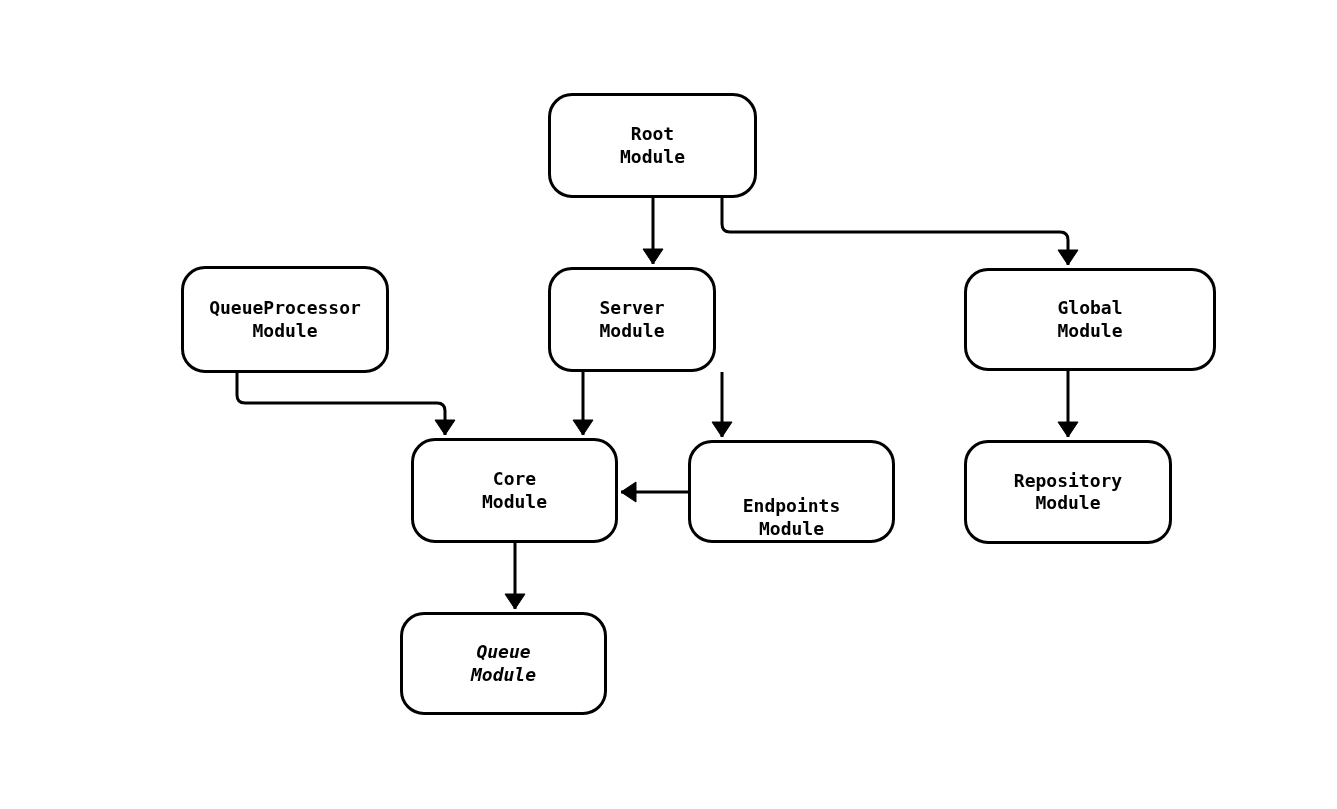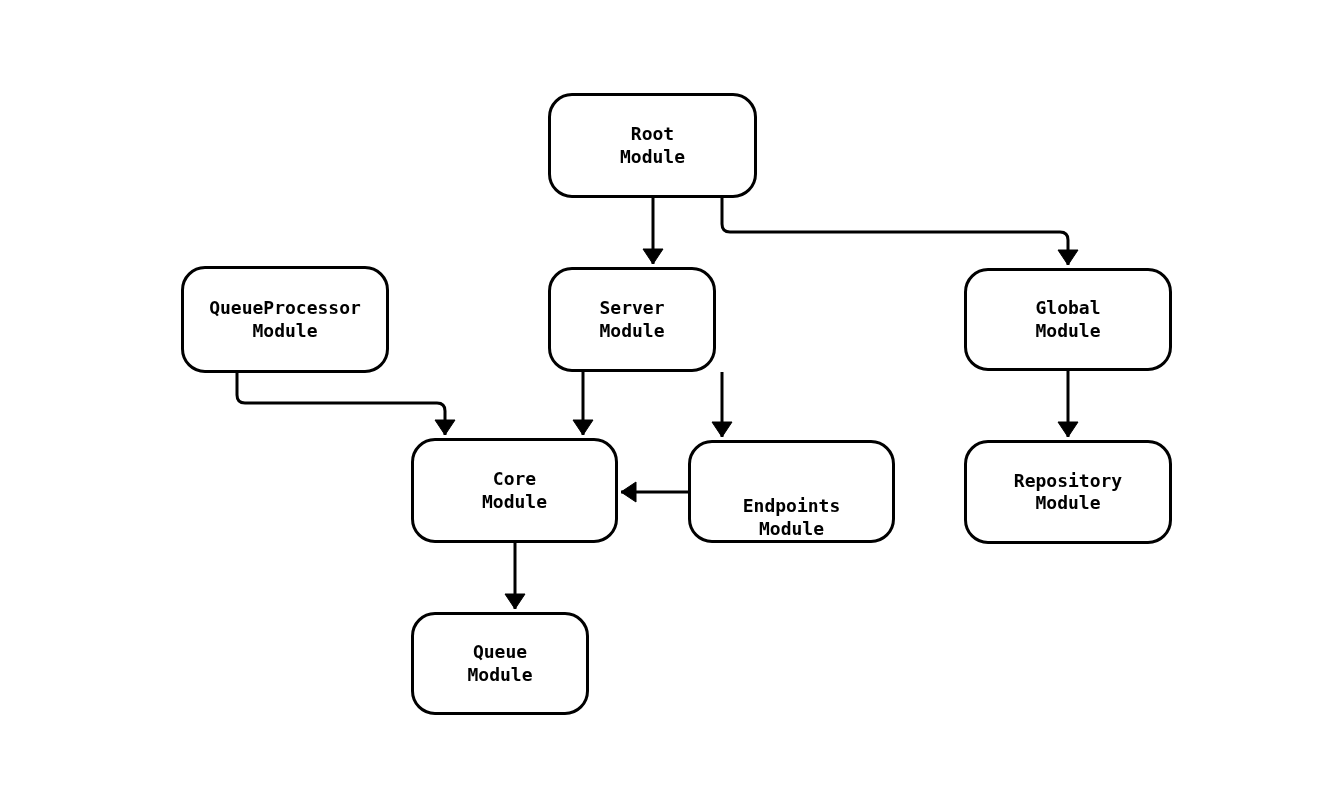--- a/index.html
+++ b/index.html
@@ -37,25 +37,25 @@
     line-height: 1.25;
     text-align: center;
   }
   .node .label {
     white-space: pre-line;
   }
   
   .node-root          { left: 548px; top:  93px; width: 209px; height: 105px; }
   .node-queueprocessor{ left: 133px; top: 266px; width: 208px; height: 107px; margin-left: 48px; }
   .node-server        { left: 548px; top: 267px; width: 168px; height: 105px; text-align: right; }
-  .node-global        { left: 964px; top: 268px; width: 208px; height: 103px; }
+  .node-global        { left: 964px; top: 268px; width: 252px; height: 103px; }
   .node-core          { left: 411px; top: 438px; width: 207px; height: 105px; align-items: center; }
   .node-endpoints     { left: 688px; top: 440px; width: 207px; height: 103px; align-items: flex-end; }
   .node-repository    { left: 964px; top: 440px; width: 208px; height: 104px; }
-  .node-queue         { left: 411px; top: 612px; width: 178px; height: 103px; }
+  .node-queue         { left: 400px; top: 612px; width: 207px; height: 103px; font-style: italic; }
 </style>
 </head>
 <body>
 
 <div class="canvas">
 
   <svg class="edge-layer" width="1337" height="809" viewBox="0 0 1337 809" xmlns="http://www.w3.org/2000/svg">
     <defs>
       <marker id="arrowhead" markerUnits="userSpaceOnUse" markerWidth="20" markerHeight="26" refX="16" refY="11" orient="auto">
         <path d="M1,1 L16,11 L1,21 Z" fill="#000000" stroke="#000000" stroke-width="1"></path>

